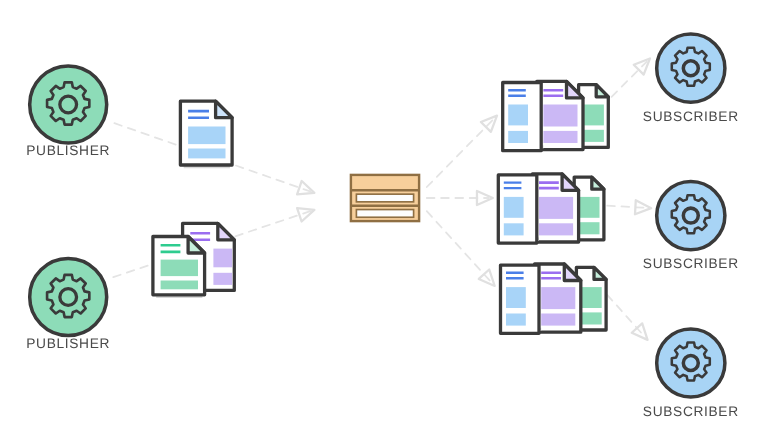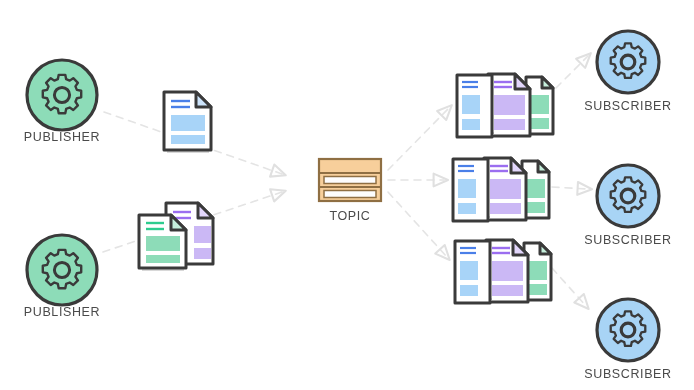--- a/index.html
+++ b/index.html
@@ -123,21 +123,20 @@
     <svg width="68" height="48" viewBox="0 0 68 48">
       <rect x="3" y="3" width="62" height="42" fill="#f7cf9b" stroke="#8f6f43" stroke-width="2.2"></rect>
       <g>
         <line x1="3" y1="17" x2="65" y2="17" stroke="#8f6f43" stroke-width="2.2"></line>
         <line x1="3" y1="31" x2="65" y2="31" stroke="#8f6f43" stroke-width="2.2"></line>
         <rect x="8" y="20.5" width="52" height="7" fill="#fdfdfd" stroke="#8f6f43" stroke-width="1.5"></rect>
         <rect x="8" y="34.5" width="52" height="7" fill="#fdfdfd" stroke="#8f6f43" stroke-width="1.5"></rect>
       </g>
     </svg>
   </div>
-  <div class="label" style="left:270px; top:209px;">TOPIC</div>
 
   <div class="node" style="left:452px; top:64px;">
     <svg width="106" height="84" viewBox="0 0 106 84">
 
       <path d="M74,13 L90,13 L101,24 L101,70 L74,70 Z" fill="#ffffff" stroke="#3a3a3a" stroke-width="3" stroke-linejoin="round"></path>
       <path d="M90,13 L101,24 L90,24 Z" fill="#c6efdc" stroke="#3a3a3a" stroke-width="3" stroke-linejoin="round"></path>
       <rect x="79" y="31" width="18" height="19" fill="#8ddcb8"></rect>
       <rect x="79" y="54" width="18" height="11" fill="#8ddcb8"></rect>
 
       <path d="M36,10 L63,10 L78,25 L78,72 L36,72 Z" fill="#ffffff" stroke="#3a3a3a" stroke-width="3" stroke-linejoin="round"></path>

